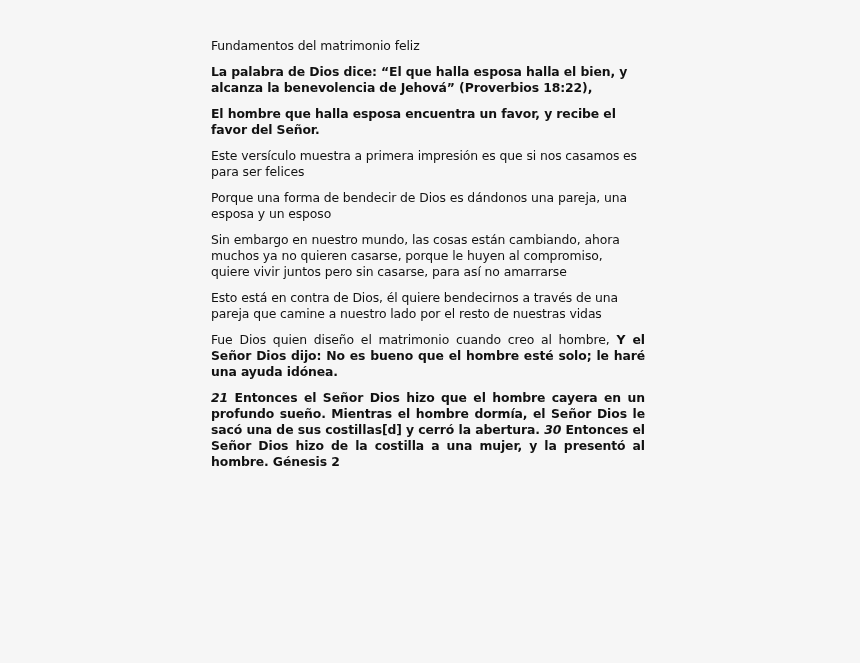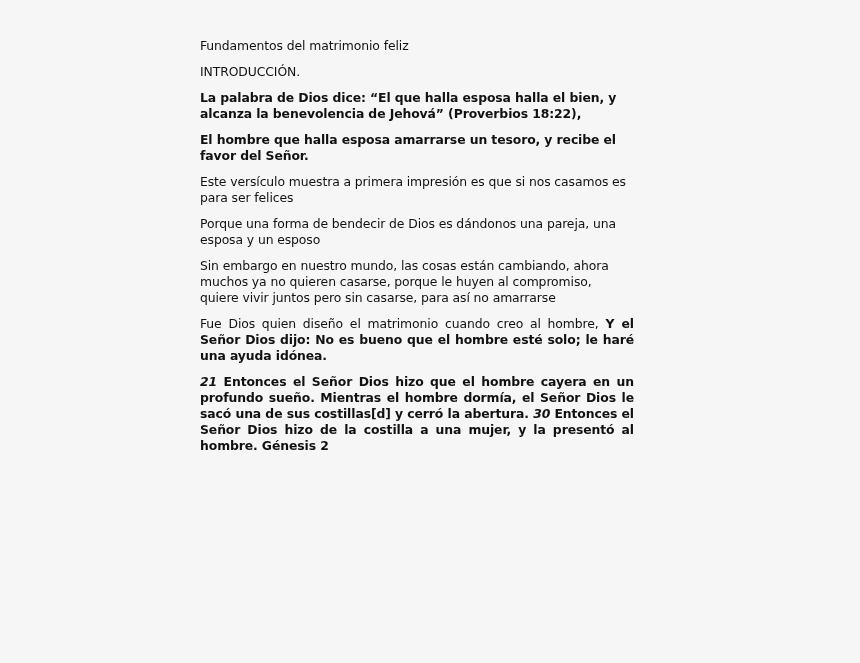--- a/index.html
+++ b/index.html
@@ -10,21 +10,21 @@
       width: 860px;
       height: 663px;
       background: #f6f6f6;
       overflow: hidden;
       position: relative;
       font-family: "DejaVu Sans", sans-serif;
       color: #111111;
     }
     .page {
       position: absolute;
-      left: 200px;
+      left: 211px;
       top: 38px;
       width: 434px;
       font-size: 12.4px;
       line-height: 16px;
       letter-spacing: -0.1px;
     }
     .para {
       margin: 0 0 10px 0;
     }
     .para.justify {
@@ -37,25 +37,25 @@
       font-style: italic;
       font-weight: bold;
     }
     .title { margin-bottom: 10px; }
   </style>
 </head>
 <body>
 
 <div class="page">
   <p class="para title">Fundamentos del matrimonio feliz</p>
-  <p class="para">INTRODUCCIÓN.</p>
 
   <p class="para bi">La palabra de Dios dice: “El que halla esposa halla el bien, y alcanza la benevolencia de Jehová” (Proverbios 18:22),</p>
-  <p class="para bi">El hombre que halla esposa amarrarse un tesoro,  y recibe el favor del Señor.</p>
+  <p class="para bi">El hombre que halla esposa encuentra un favor,  y recibe el favor del Señor.</p>
   <p class="para">Este versículo muestra a primera impresión es que si nos casamos es para ser felices</p>
   <p class="para">Porque una forma de bendecir de Dios es dándonos una pareja, una esposa y un esposo</p>
   <p class="para">Sin embargo en nuestro mundo, las cosas están cambiando, ahora muchos ya no quieren  casarse, porque le huyen al compromiso, quiere vivir juntos pero sin casarse, para así no amarrarse</p>
+  <p class="para">Esto está en contra de Dios, él quiere bendecirnos a través de una pareja que camine a nuestro lado por el resto de nuestras vidas</p>
 
   <p class="para justify"><span>Fue Dios quien diseño el matrimonio cuando creo al hombre, </span><span class="bi">Y el Señor Dios dijo: No es bueno que el hombre esté solo; le haré una ayuda idónea.</span></p>
 
   <p class="para justify"><span class="i">21</span><span class="bi"> Entonces el Señor Dios hizo que el hombre cayera en un profundo sueño. Mientras el hombre dormía, el Señor Dios le sacó una de sus costillas[d] y cerró la abertura. </span><span class="i">30</span><span class="bi"> Entonces el Señor Dios hizo de la costilla a una mujer, y la presentó al hombre. Génesis 2</span></p>
 
 </div>
 
 </body></html>

